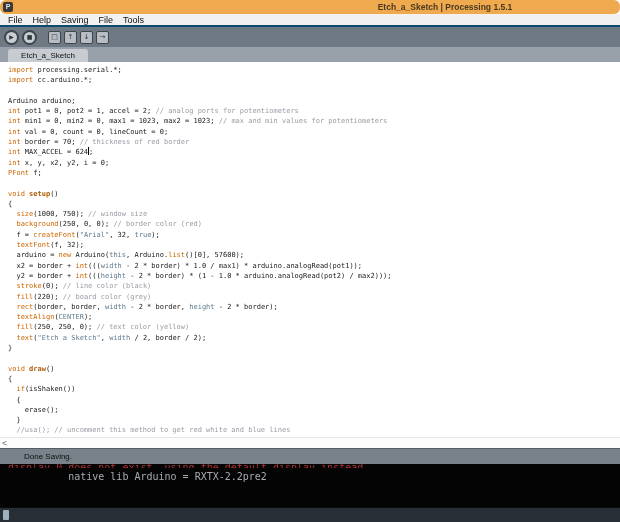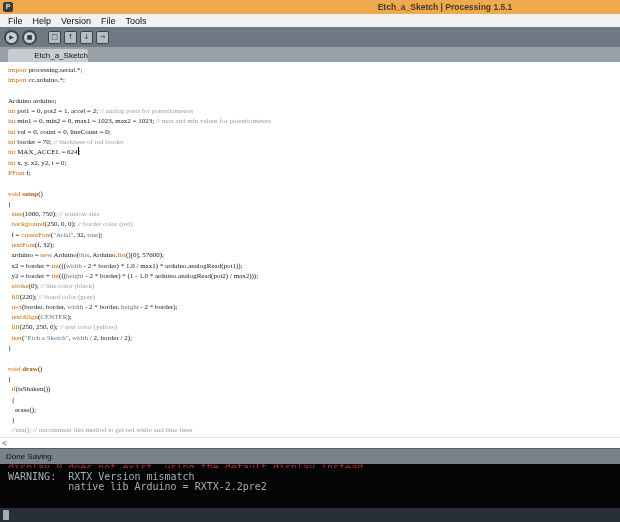--- a/index.html
+++ b/index.html
@@ -3,67 +3,67 @@
 <meta charset="utf-8">
 <style>
   html,body { margin:0; padding:0; }
   body {
     width:620px; height:522px; position:relative; overflow:hidden;
     background:#ffffff; font-family:"Liberation Sans", sans-serif;
   }
   .bar { position:absolute; left:0; width:620px; box-sizing:border-box; }
 
   
-  .titlebar { top:0; height:14px; background:#EFA94F; }
+  .titlebar { top:0; height:14px; background:#EFA94F;border-radius:6px; }
   .app-icon { position:absolute; left:3px; top:2px; width:10px; height:10px;
     background:#3a3a3a; border-radius:2px; color:#dce6ee; font-size:7px;
     line-height:10px; text-align:center; font-weight:bold; }
   .title-text { position:absolute; left:335px; top:2px; width:220px; text-align:center;
     font-size:8.5px; font-weight:bold; color:#4a3a20; white-space:nowrap; }
 
   
-  .menubar { top:14px; height:16px; background:#F1F1F1; border-bottom:2px solid #0c4a6e;
+  .menubar { top:14px; height:16px; background:#F1F1F1; border-bottom:5px solid #0c4a6e;
     display:flex; align-items:center; padding-left:3px; }
   .menu-item { font-size:9px; color:#111; padding:0 5px; white-space:nowrap; }
 
   
   .toolbar { top:27px; height:20px; background:#6E7983; display:flex; align-items:center;
     padding-left:4px; gap:3px; }
   .tbtn { width:13px; height:13px; background:#B7BDC3; border:1px solid #3D454D;
     border-radius:2px; display:flex; align-items:center; justify-content:center;
     box-sizing:border-box; }
   .tbtn.circle { width:15px; height:15px; border-radius:50%; border-width:2px; background:#C9CED3; }
   .tbtn.group-gap { margin-left:8px; }
   .tbtn .icon { font-size:7px; line-height:1; color:#2E363E; font-family:"DejaVu Sans", sans-serif; }
   .tbtn.circle .icon { font-size:6px; }
 
   
   .tabrow { top:47px; height:15px; background:#98A1A9; }
   .tab { position:absolute; left:8px; top:2px; width:80px; height:13px; background:#C7CCD1;
-    border-radius:3px 3px 0 0; font-size:8px; line-height:13px; text-align:right; color:#111; }
+    border-radius:3px 3px 0 0; font-size:8px; line-height:13px; text-align:center; color:#111; }
 
   
   .editor { top:62px; height:375px; background:#ffffff; padding:3px 0 0 8px;
     font-family:"DejaVu Sans Mono", monospace; font-size:7px; line-height:10.3px;
     white-space:pre; color:#1a1a1a; overflow:hidden; }
-  .code-line { height:10.3px;font-family:Liberation Serif, serif; }
+  .code-line { height:10.3px; }
   .kw  { color:#CC6600; }
   .fn  { color:#B05A00; font-weight:bold; }
   .lit { color:#5E7A8F; }
   .cm  { color:#9A9AA5; }
   .caret { display:inline-block; width:1px; height:8px; background:#000; vertical-align:-1px; }
 
   
   .hscroll { top:437px; height:11px; background:#FDFDFD; border-top:1px solid #E4E4E4; }
   .hscroll-arrow { position:absolute; left:2px; top:1px; font-size:8px; color:#777;
     font-family:"DejaVu Sans Mono", monospace; line-height:9px; }
 
   
   .statusbar { top:448px; height:16px; background:#79828B; border-top:1px solid #545C64; }
-  .status-text { position:absolute; left:6px; top:3px; font-size:8px; color:#0e0e0e; }
+  .status-text { position:absolute; left:24px; top:3px; font-size:8px; color:#0e0e0e; }
 
   
   .console { top:464px; height:43px; background:#040404;
     font-family:"DejaVu Sans Mono", monospace; font-size:10px; color:#A6AEB4; overflow:hidden; }
   .stderr-clip { height:4px; overflow:hidden; }
   .stderr-clip span { display:block; color:#B03030; line-height:7px; padding-left:8px; white-space:pre; }
   .console-lines { padding:4px 0 0 8px; line-height:10px; white-space:pre; }
 
   
   .bottomstrip { top:507px; height:15px; background:#272E35; border-top:1px solid #0a0a0a; }
@@ -74,21 +74,21 @@
 <body>
 
 <div class="bar titlebar">
   <div class="app-icon">P</div>
   <div class="title-text">Etch_a_Sketch | Processing 1.5.1</div>
 </div>
 
 <div class="bar menubar">
     <div class="menu-item">File</div>
     <div class="menu-item">Help</div>
-    <div class="menu-item">Version</div>
+    <div class="menu-item">Saving</div>
     <div class="menu-item">File</div>
     <div class="menu-item">Tools</div>
   </div>
 
 <div class="bar toolbar">
     <div class="tbtn circle">
       <span class="icon">▶</span>
     </div>
     <div class="tbtn circle">
       <span class="icon">■</span>
@@ -118,18 +118,18 @@
 </div>
 
 <div class="bar statusbar">
   <div class="status-text">Done Saving.</div>
 </div>
 
 <div class="bar console">
   <div class="stderr-clip">
     <span>display 0 does not exist, using the default display instead</span>
   </div>
-  <div class="console-lines"><div>WARNING:  RXTX Version mismatch</div><div>          native lib Arduino = RXTX-2.2pre2</div></div>
+  <div class="console-lines"><div>          native lib Arduino = RXTX-2.2pre2</div></div>
 </div>
 
 <div class="bar bottomstrip">
   <div class="line-indicator"></div>
 </div>
 
 </body></html>

